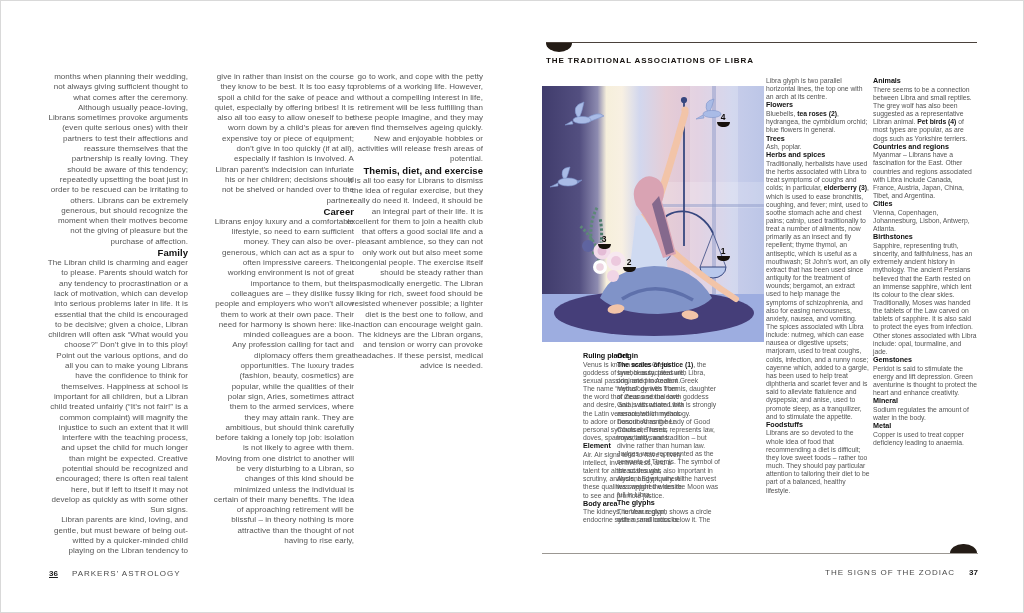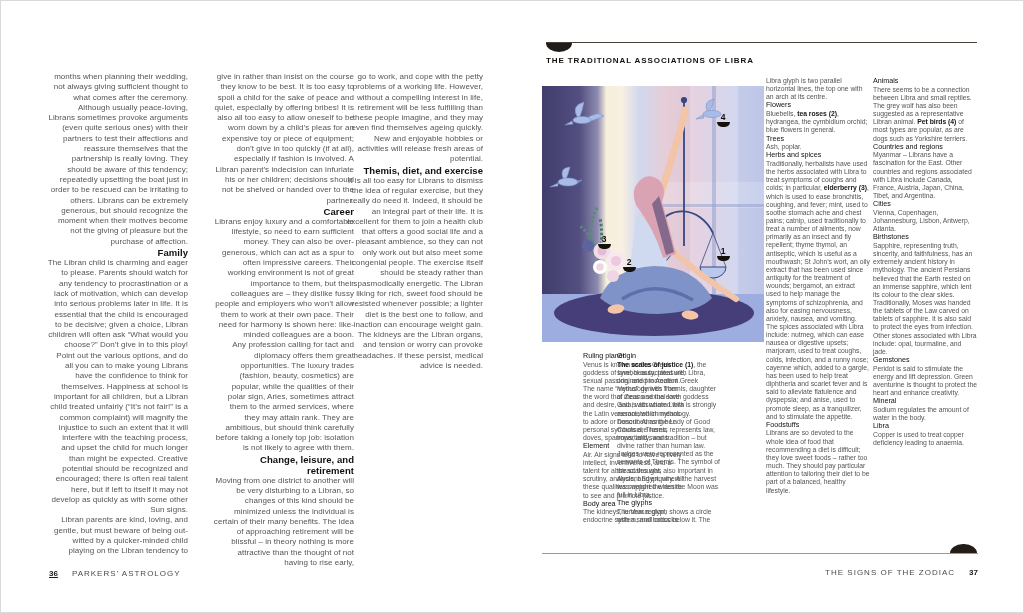--- a/index.html
+++ b/index.html
@@ -20,21 +20,21 @@
   
   .r-topline{position:absolute;left:545px;top:41px;width:431px;height:1.2px;background:#4a413b;}
   .r-toptab{position:absolute;left:545px;top:42px;width:26px;height:9px;background:#241c16;border-radius:0 0 13px 13px / 0 0 9px 9px;}
   .r-title{position:absolute;left:545px;top:55px;font-size:8px;font-weight:bold;color:#15110e;letter-spacing:.9px;}
   .rcol{position:absolute;width:104px;font-size:6.8px;line-height:8.15px;color:#555;letter-spacing:-.02px;}
   .rcol1{left:570px;top:351px;margin-left:12px;}
   .rcol2{left:616px;top:351px;}
   .rcol3{left:765px;top:76px;}
   .rcol4{left:872px;top:76px;}
   .rcol p{margin:0;}
-  .rhead{font-size:7.2px;font-weight:normal;color:#101010;margin:5px 0 .5px 0;line-height:8.6px;}
+  .rhead{font-size:7.2px;font-weight:bold;color:#101010;margin:5px 0 .5px 0;line-height:8.6px;}
   .rhead.first{margin-top:0;}
   .rcol strong{color:#161616;}
   .r-botline{position:absolute;left:541px;top:552px;width:436px;height:1px;background:#9b9792;}
   .r-bottab{position:absolute;left:949px;top:543px;width:27px;height:9px;background:#241c16;border-radius:13px 13px 0 0 / 9px 9px 0 0;}
   .rfooter{position:absolute;left:640px;top:567px;width:337px;text-align:right;font-size:8px;color:#4a4a4a;letter-spacing:1px;}
   .rfooter .pn{font-weight:bold;color:#1a1a1a;margin-left:14px;letter-spacing:0;}
 
   
   .illus{position:absolute;left:541px;top:85px;width:222px;height:256px;}
   .illus svg{display:block;}
@@ -53,21 +53,20 @@
     <p class="lhead">Family</p>
     <p>The Libran child is charming and eager to please. Parents should watch for any tendency to procrastination or a lack of motivation, which can develop into serious problems later in life. It is essential that the child is encouraged to be decisive; given a choice, Libran children will often ask “What would you choose?” Don’t give in to this ploy! Point out the various options, and do all you can to make young Librans have the confidence to think for themselves. Happiness at school is important for all children, but a Libran child treated unfairly (“It’s not fair!” is a common complaint) will magnify the injustice to such an extent that it will interfere with the teaching process, and upset the child for much longer than might be expected. Creative potential should be recognized and encouraged; there is often real talent here, but if left to itself it may not develop as quickly as with some other Sun signs.</p>
     <p class="indent">Libran parents are kind, loving, and gentle, but must beware of being out-witted by a quicker-minded child playing on the Libran tendency to</p>
   </div>
 
   <div class="lcol lcol2">
     <p>give in rather than insist on the course they know to be best. It is too easy to spoil a child for the sake of peace and quiet, especially by offering bribes! It is also all too easy to allow oneself to be worn down by a child’s pleas for an expensive toy or piece of equipment; don’t give in too quickly (if at all), especially if fashion is involved. A Libran parent’s indecision can infuriate his or her children; decisions should not be shelved or handed over to the partner.</p>
     <p class="lhead">Career</p>
     <p>Librans enjoy luxury and a comfortable lifestyle, so need to earn sufficient money. They can also be over-generous, which can act as a spur to often impressive careers. Their working environment is not of great importance to them, but their colleagues are – they dislike fussy people and employers who won’t allow them to work at their own pace. Their need for harmony is shown here: like-minded colleagues are a boon.</p>
     <p class="indent">Any profession calling for tact and diplomacy offers them great opportunities. The luxury trades (fashion, beauty, cosmetics) are popular, while the qualities of their polar sign, Aries, sometimes attract them to the armed services, where they may attain rank. They are ambitious, but should think carefully before taking a lonely top job: isolation is not likely to agree with them.</p>
-    <p class="lhead">Change, leisure, and retirement</p>
     <p>Moving from one district to another will be very disturbing to a Libran, so changes of this kind should be minimized unless the individual is certain of their many benefits. The idea of approaching retirement will be blissful – in theory nothing is more attractive than the thought of not having to rise early,</p>
   </div>
 
   <div class="lcol lcol3">
     <p>go to work, and cope with the petty problems of a working life. However, without a compelling interest in life, retirement will be less fulfilling than these people imagine, and they may even find themselves ageing quickly. New and enjoyable hobbies or activities will release fresh areas of potential.</p>
     <p class="lhead">Themis, diet, and exercise</p>
     <p>It is all too easy for Librans to dismiss the idea of regular exercise, but they really do need it. Indeed, it should be an integral part of their life. It is excellent for them to join a health club that offers a good social life and a pleasant ambience, so they can not only work out but also meet some congenial people. The exercise itself should be steady rather than spasmodically energetic. The Libran liking for rich, sweet food should be resisted whenever possible; a lighter diet is the best one to follow, and inaction can encourage weight gain. The kidneys are the Libran organs, and tension or worry can provoke headaches. If these persist, medical advice is needed.</p>
   </div>
 
   <div class="lfooter">
@@ -224,21 +223,21 @@
     <p class="rhead">Countries and regions</p>
     <p>Myanmar – Librans have a fascination for the East. Other countries and regions associated with Libra include Canada, France, Austria, Japan, China, Tibet, and Argentina.</p>
     <p class="rhead">Cities</p>
     <p>Vienna, Copenhagen, Johannesburg, Lisbon, Antwerp, Atlanta.</p>
     <p class="rhead">Birthstones</p>
     <p>Sapphire, representing truth, sincerity, and faithfulness, has an extremely ancient history in mythology. The ancient Persians believed that the Earth rested on an immense sapphire, which lent its colour to the clear skies. Traditionally, Moses was handed the tablets of the Law carved on tablets of sapphire. It is also said to protect the eyes from infection. Other stones associated with Libra include: opal, tourmaline, and jade.</p>
     <p class="rhead">Gemstones</p>
     <p>Peridot is said to stimulate the energy and lift depression. Green aventurine is thought to protect the heart and enhance creativity.</p>
     <p class="rhead">Mineral</p>
     <p>Sodium regulates the amount of water in the body.</p>
-    <p class="rhead">Libra</p>
+    <p class="rhead">Metal</p>
     <p>Copper is used to treat copper deficiency leading to anaemia.</p>
   </div>
 
   <div class="r-botline"></div>
   <div class="r-bottab"></div>
   <div class="rfooter">
     <span>THE SIGNS OF THE ZODIAC</span><span class="pn">37</span>
   </div>
 
 </div>

